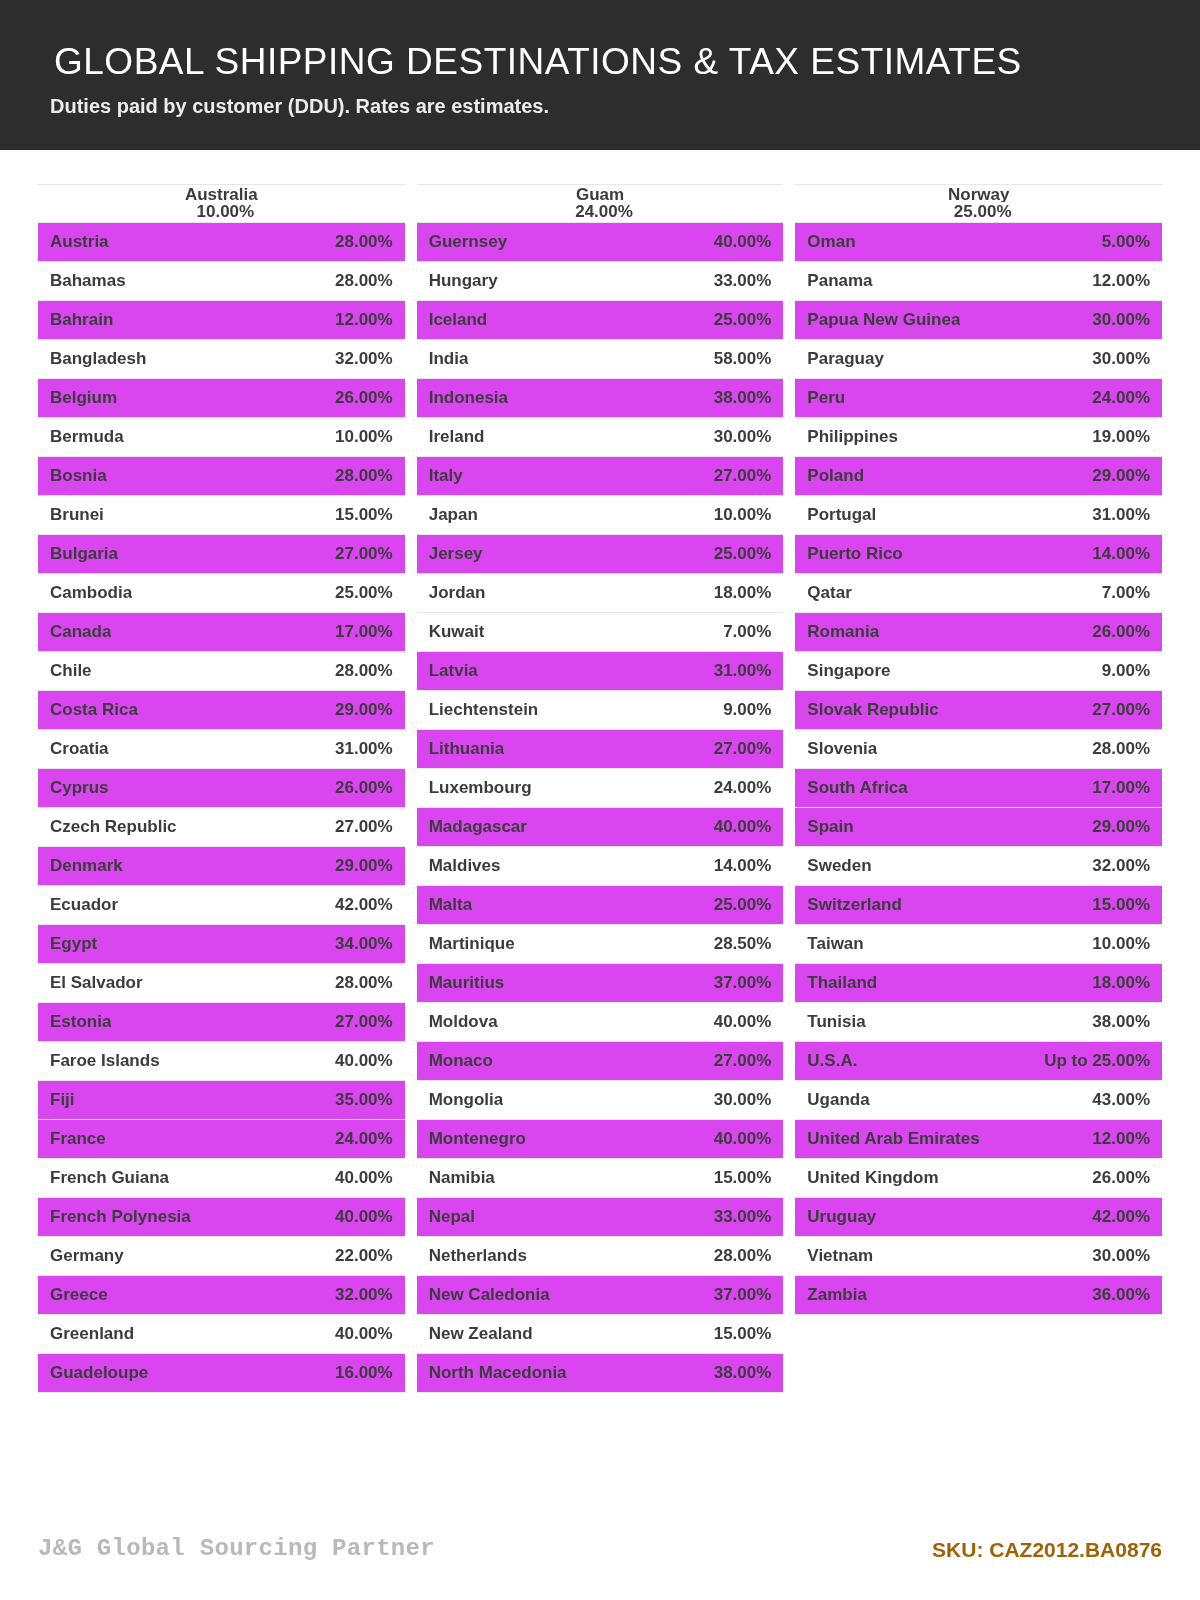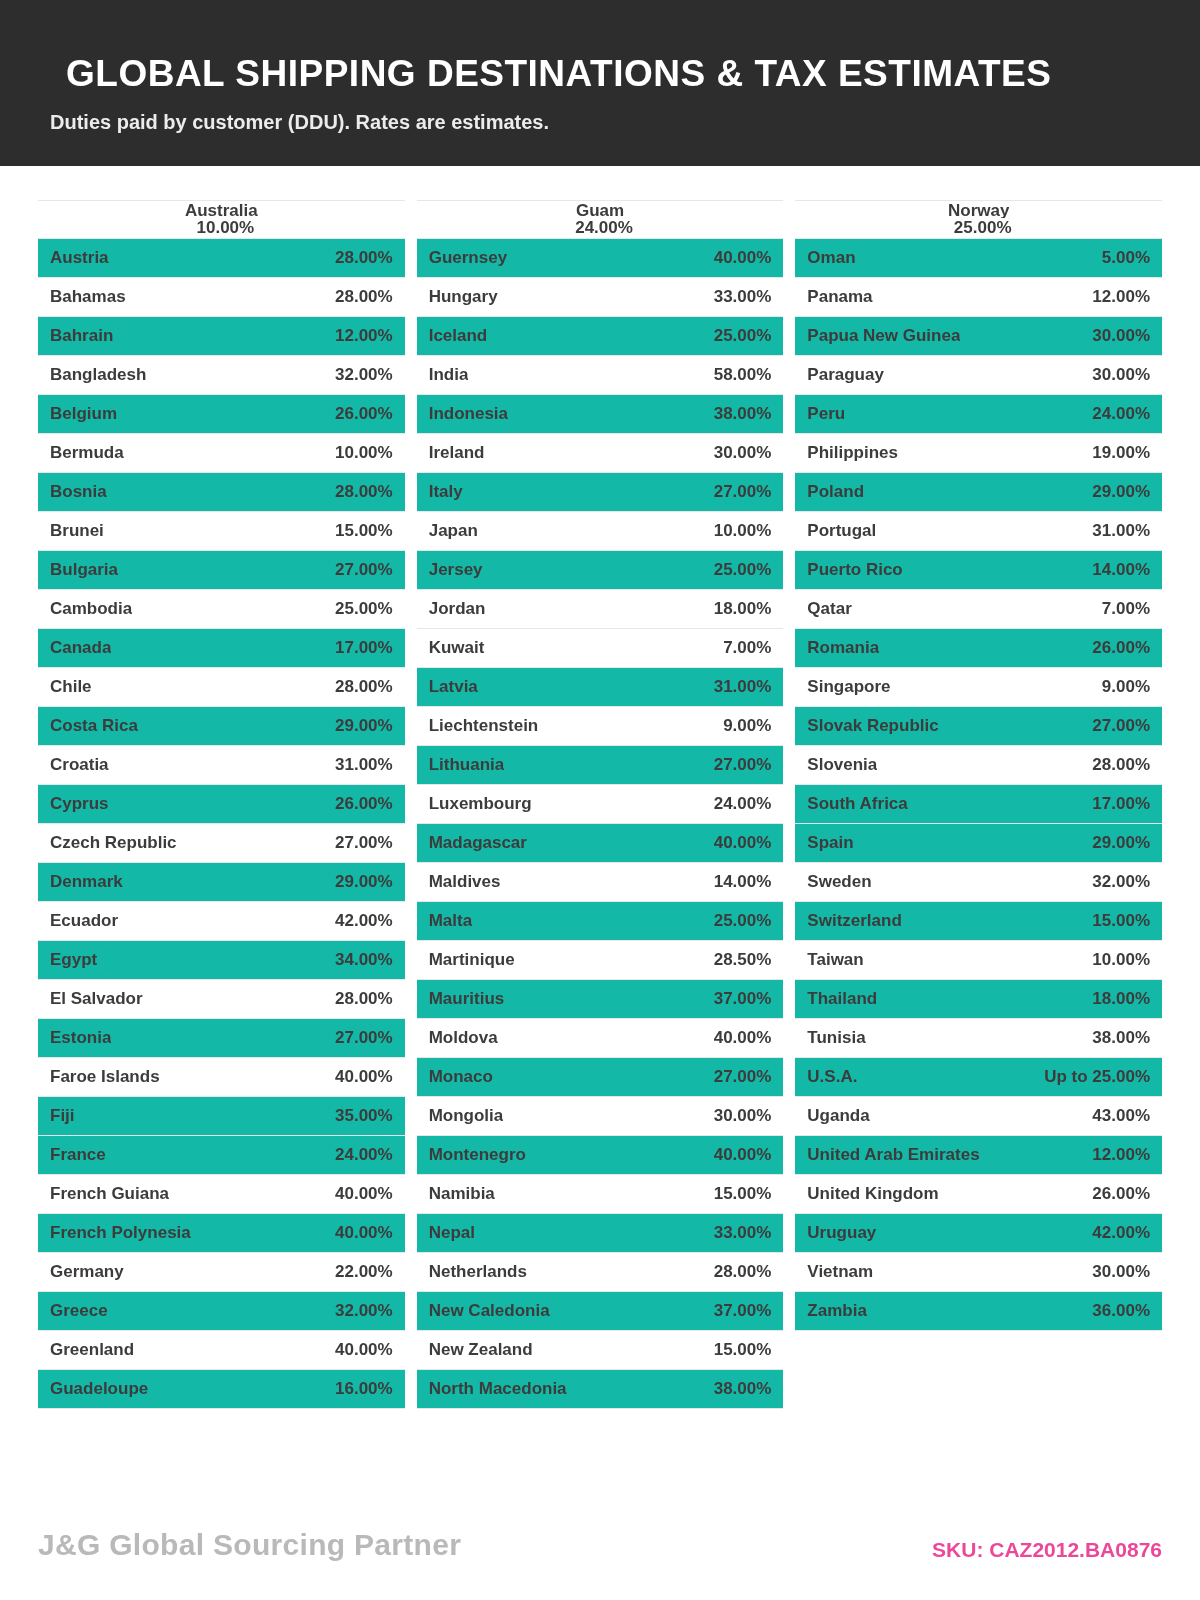--- a/index.html
+++ b/index.html
@@ -12,23 +12,23 @@
     color: #3c3c3c;
     position: relative;
     overflow: hidden;
   }
   .banner {
     background: #2d2d2d;
     color: #ffffff;
     padding: 38px 50px 32px 50px;
   }
   .banner h1 {
-    margin: 16px;
+    margin: 4px;
     font-size: 37px;
-    font-weight: 700;
+    font-weight: 400;
     letter-spacing: 0.5px;
     line-height: 1.1;
   }
   .banner p {
     margin: 12px 0 0 0;
     font-size: 20px;
     font-weight: 700;
     color: #ececec;
   }
   .columns {
@@ -44,40 +44,41 @@
     align-items: center;
     height: 39px;
     padding: 0 12px;
     font-size: 17px;
     font-weight: 700;
     color: #3c3c3c;
     background: #ffffff;
     border-bottom: 1px solid #e7e7e7;
   }
   .row:first-child { border-top: 1px solid #e7e7e7; flex-direction: column; }
-  .row.alt { background: #14b8a6; }
+  .row.alt { background: #d946ef; }
   .row .country { white-space: nowrap; overflow: hidden; text-overflow: ellipsis; }
   .row .rate { white-space: nowrap; margin-left: 8px; }
   .footer {
     position: absolute;
     left: 38px;
     right: 38px;
     bottom: 38px;
     display: flex;
     justify-content: space-between;
     align-items: flex-end;
   }
   .brand {
     color: #b9b9b9;
-    font-size: 30px;
+    font-size: 24px;
     font-weight: 800;
     letter-spacing: 0.3px;
+    font-family: Liberation Mono, monospace;
   }
   .sku {
-    color: #ec4899;
+    color: #a16207;
     font-size: 21px;
     font-weight: 700;
     margin-left: 12px;
   }
 </style>
 </head>
 <body>
 
 <header class="banner">
   <h1>GLOBAL SHIPPING DESTINATIONS &amp; TAX ESTIMATES</h1>

